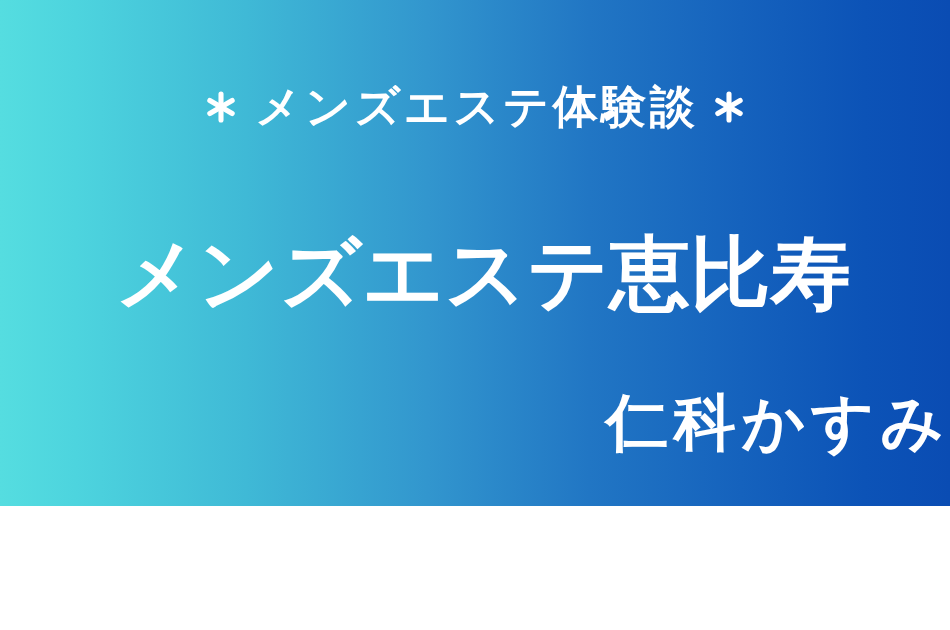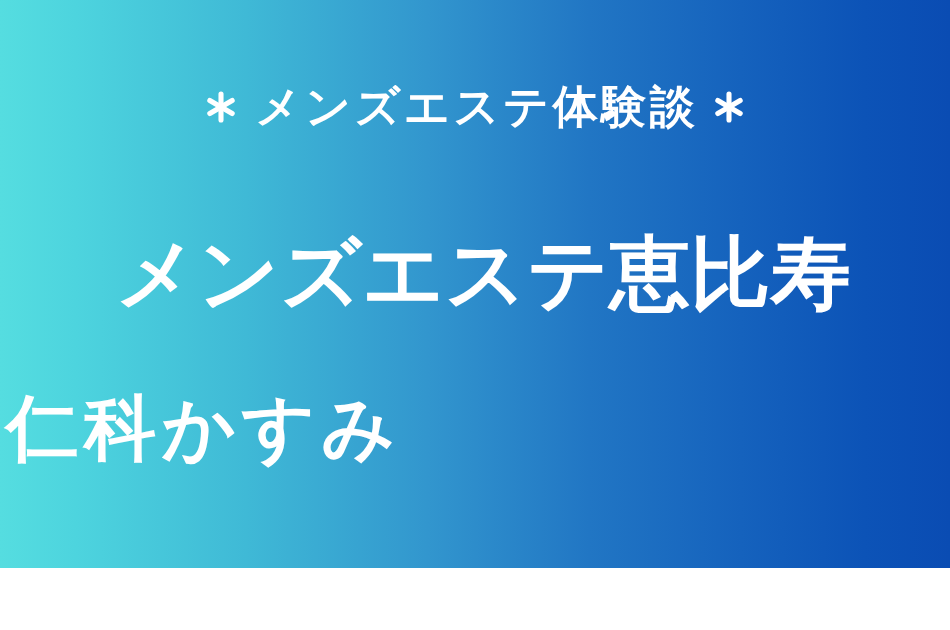--- a/index.html
+++ b/index.html
@@ -11,21 +11,21 @@
   body {
     width: 950px;
     height: 630px;
     overflow: hidden;
     font-family: "DejaVu Sans", "Liberation Sans", sans-serif;
   }
 
   .banner {
     position: relative;
     width: 950px;
-    height: 568px;
+    height: 506px;
     box-sizing: border-box;
     background: linear-gradient(
       90deg,
       #55dde0 0%,
       #4dd4de 8%,
       #3fb9d6 26%,
       #3296ce 45%,
       #2176c4 62%,
       #1562bd 78%,
       #0c53b7 91%,
@@ -87,23 +87,23 @@
     text-indent: 0.5px;
     white-space: nowrap;
   }
 
   
   .performer-name {
     position: absolute;
     top: 392px;
     left: 0;
     right: 0;
-    text-align: left;
+    text-align: right;
     color: #ffffff;
-    font-size: 72px;
+    font-size: 62px;
     line-height: 1;
     font-weight: 700;
     letter-spacing: 6px;
     text-indent: 6px;
     white-space: nowrap;
   }
 </style>
 </head>
 <body>
 

